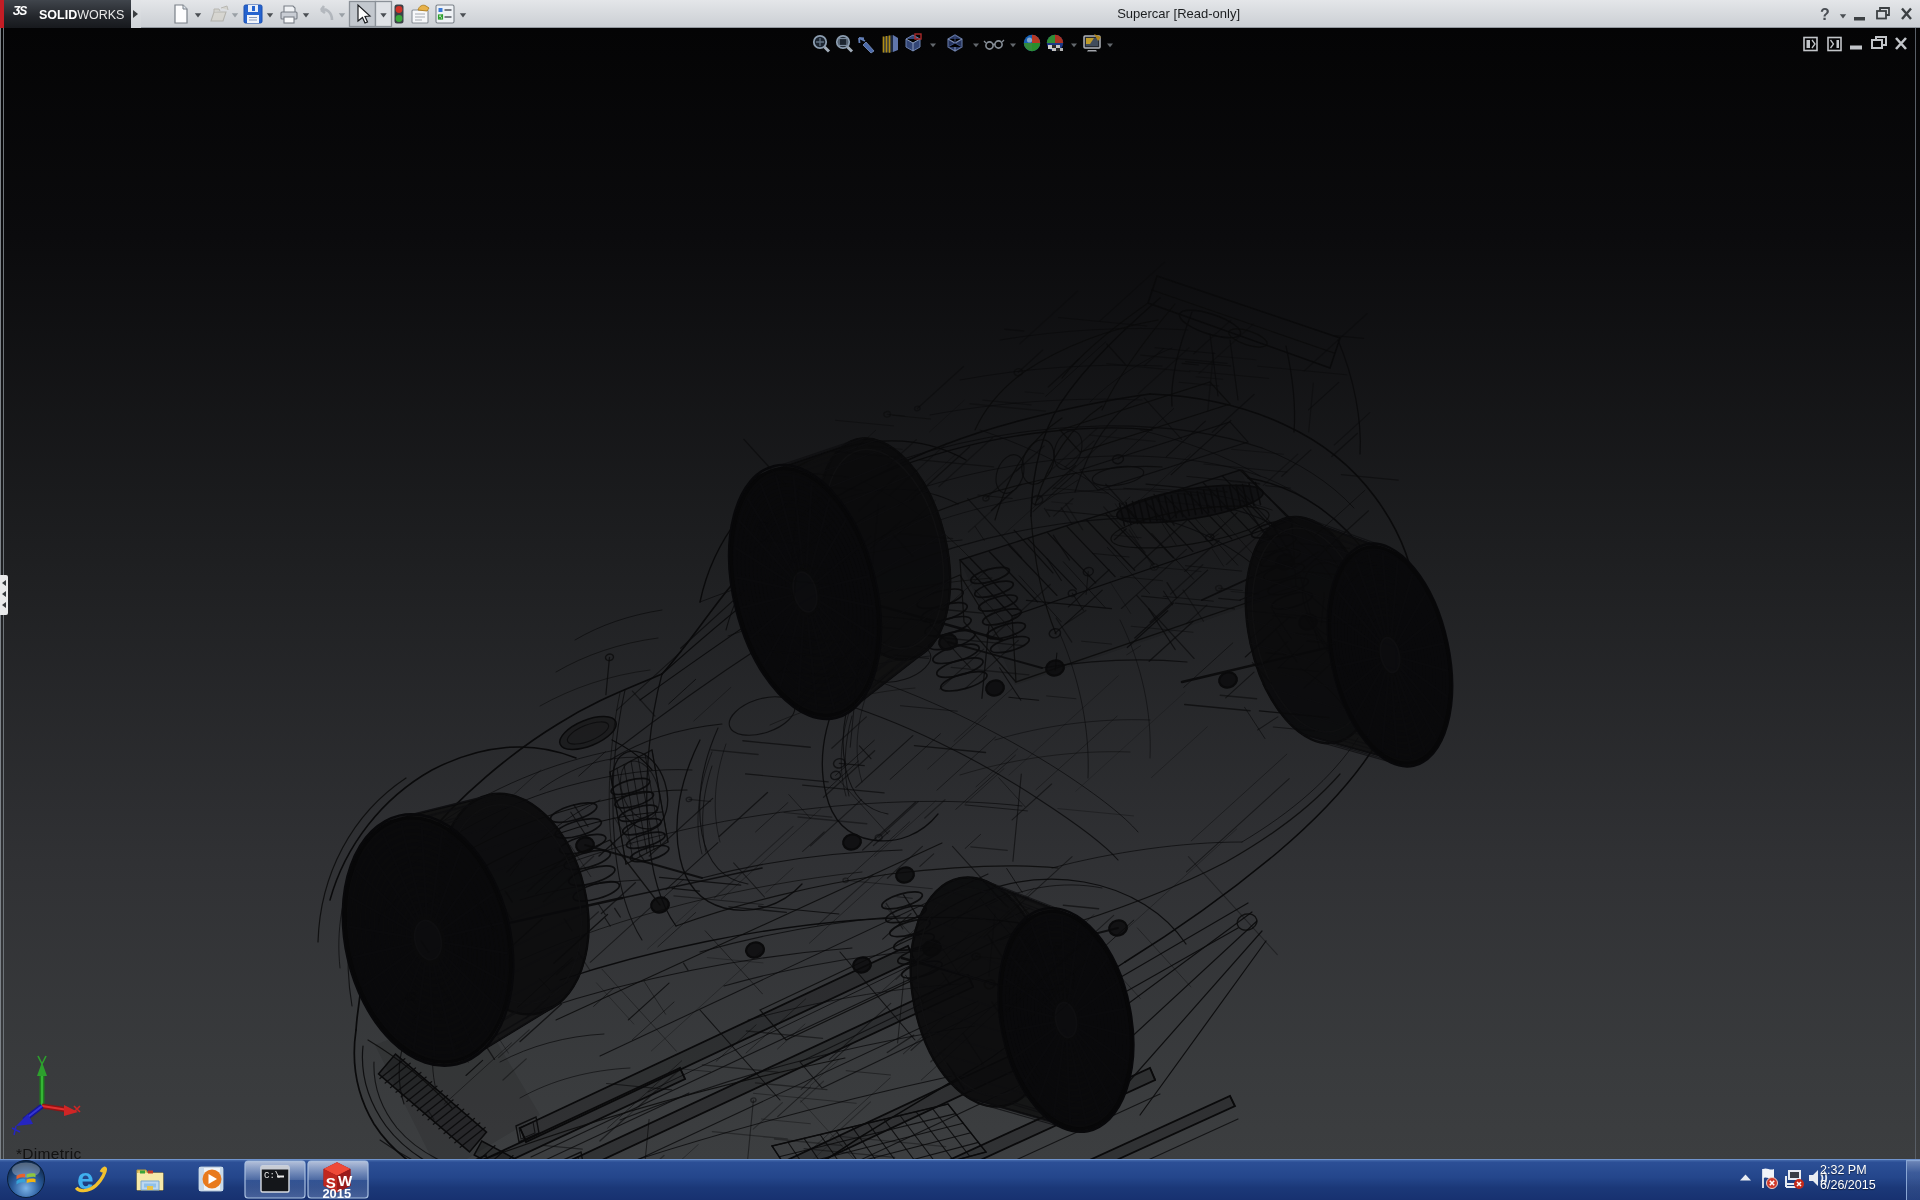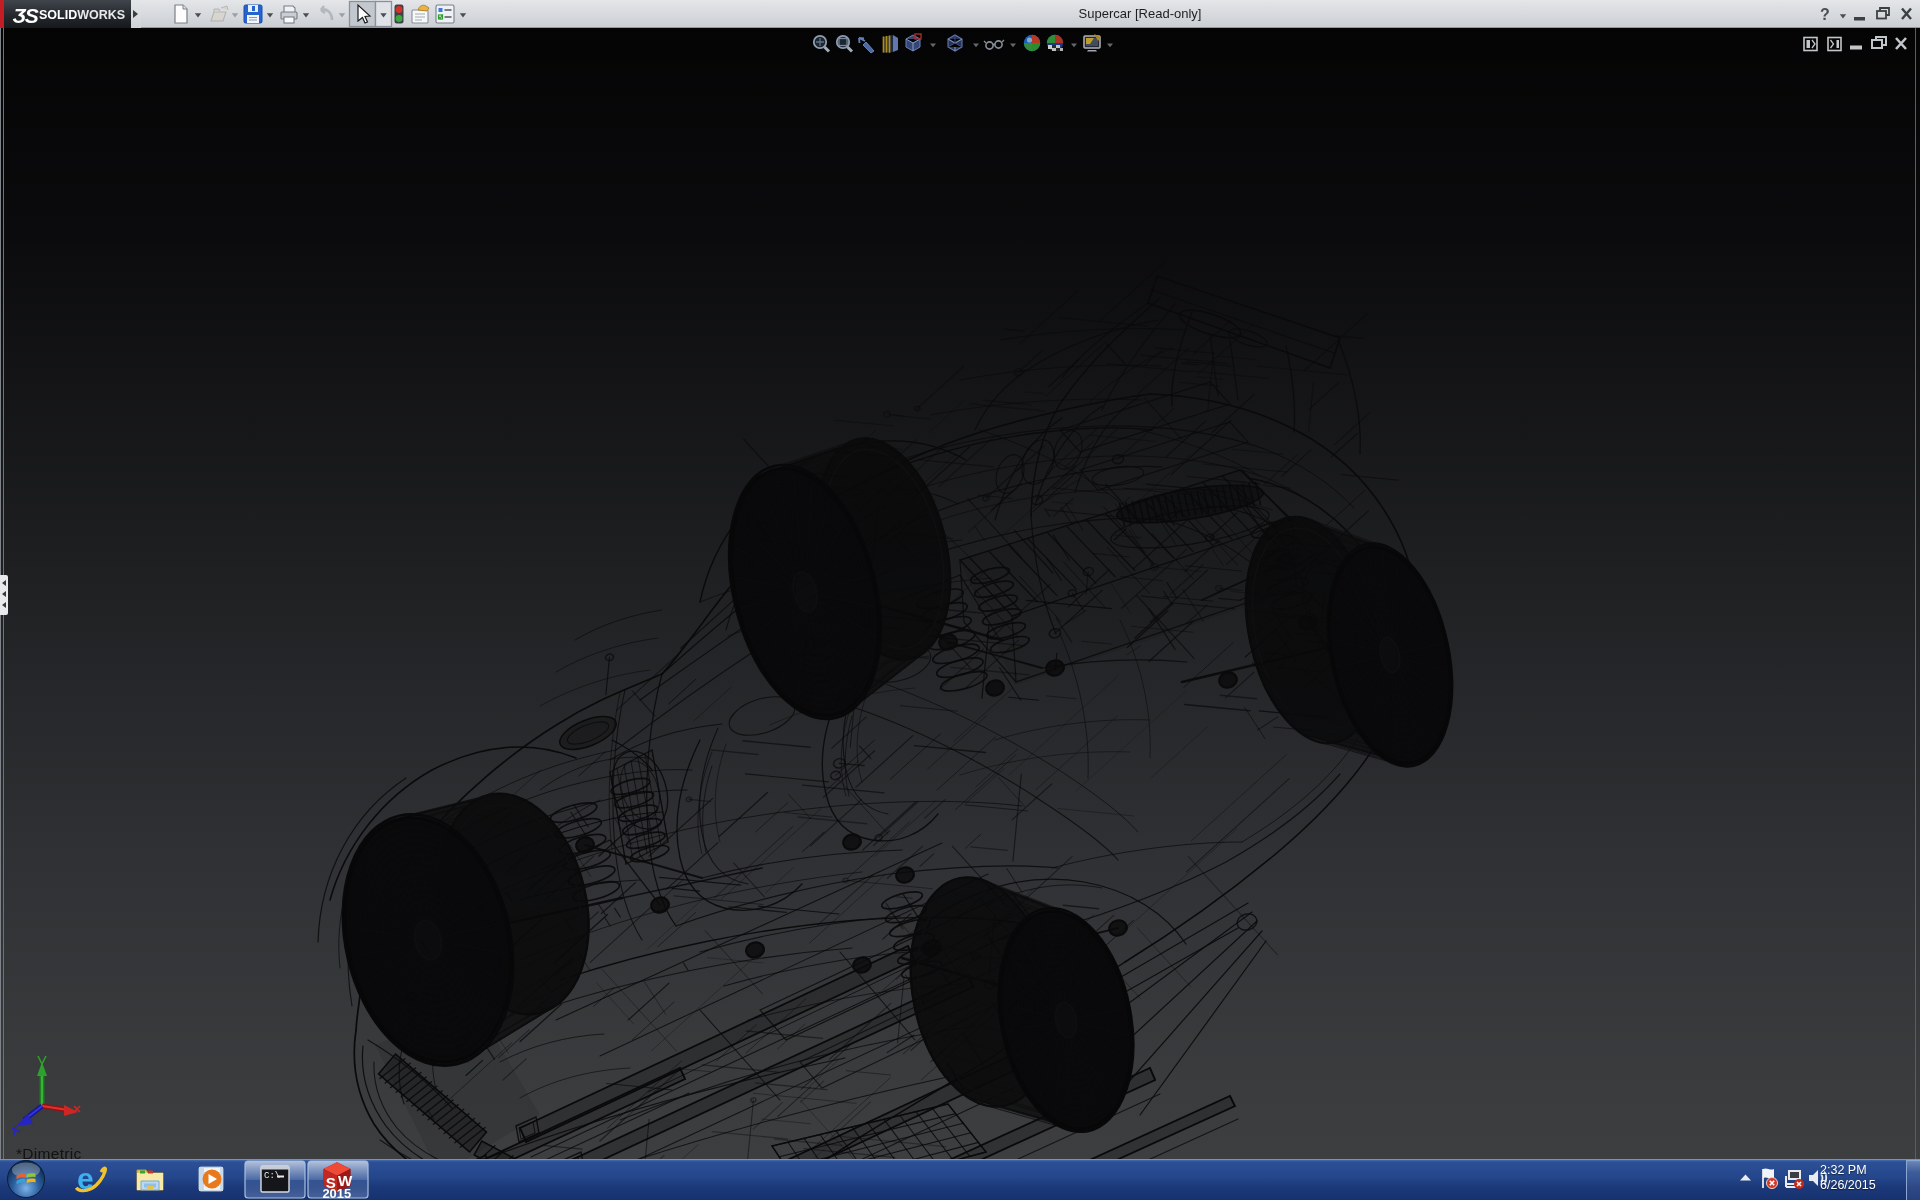--- a/index.html
+++ b/index.html
@@ -5,26 +5,26 @@
   html,body{margin:0;padding:0;background:#000;}
   *{box-sizing:border-box;}
   #screen{position:relative;width:1920px;height:1200px;overflow:hidden;
     font-family:"Liberation Sans", sans-serif;background:#000;}
   
   #titlebar{position:absolute;left:0;top:0;width:1920px;height:28px;
     background:linear-gradient(#e4e6e9,#d6d9dd 55%,#cbcfd4);border-bottom:1px solid #92989f;}
   #redstripe{position:absolute;left:0;top:0;width:4px;height:28px;background:#c41d25;}
   #swlogo{position:absolute;left:4px;top:0;width:127px;height:28px;
     background:linear-gradient(#40454c,#23262b 60%,#17191d);color:#fff;}
-  #swlogo .lg{position:absolute;left:9px;top:4px;font-size:21px;font-style:italic;font-weight:bold;letter-spacing:-1px;text-align:center;}
+  #swlogo .lg{position:absolute;left:9px;top:4px;font-size:12px;font-style:italic;font-weight:bold;letter-spacing:-1px;text-align:center;}
   #swlogo .tx{position:absolute;left:35px;top:8px;font-size:12.5px;font-weight:bold;letter-spacing:0;}
-  #swlogo .tx span{font-weight:bold;color:#e8e8e8;}
+  #swlogo .tx span{font-weight:normal;color:#e8e8e8;}
   #expbtn{position:absolute;left:131px;top:0;width:10px;height:28px;background:linear-gradient(#e3e5e8,#cfd3d7);}
   #expbtn:after{content:"";position:absolute;left:2px;top:10px;border-left:5px solid #3a3d40;border-top:4px solid transparent;border-bottom:4px solid transparent;}
-  #apptitle{position:absolute;left:1040px;top:6px;width:200px;text-align:center;font-size:13px;color:#1c1e20;}
+  #apptitle{position:absolute;left:1040px;top:6px;width:200px;text-align:right;font-size:13px;color:#1c1e20;}
   
   #viewport{position:absolute;left:0;top:28px;width:1732px;height:1131px;}
   #vpsvg{position:absolute;left:0;top:0;}
   #lefttab{position:absolute;left:0;top:547px;width:8px;height:40px;background:#e9eaeb;border-radius:0 2px 2px 0;}
   #dimetric{position:absolute;left:16px;top:1117px;font-size:15.5px;color:#121212;letter-spacing:0.3px;}
   
   #taskbar{position:absolute;left:0;top:1159px;width:1920px;height:41px;
     background:linear-gradient(#4f74b4 0%,#2c4f96 8%,#24468b 45%,#1b3878 70%,#173170 100%);}
   #taskbar:before{content:"";position:absolute;left:0;top:0;width:1920px;height:1px;background:#6f93cd;}
   #showdesk{position:absolute;right:0;top:1px;width:14px;height:40px;border-left:1px solid #0e2250;

